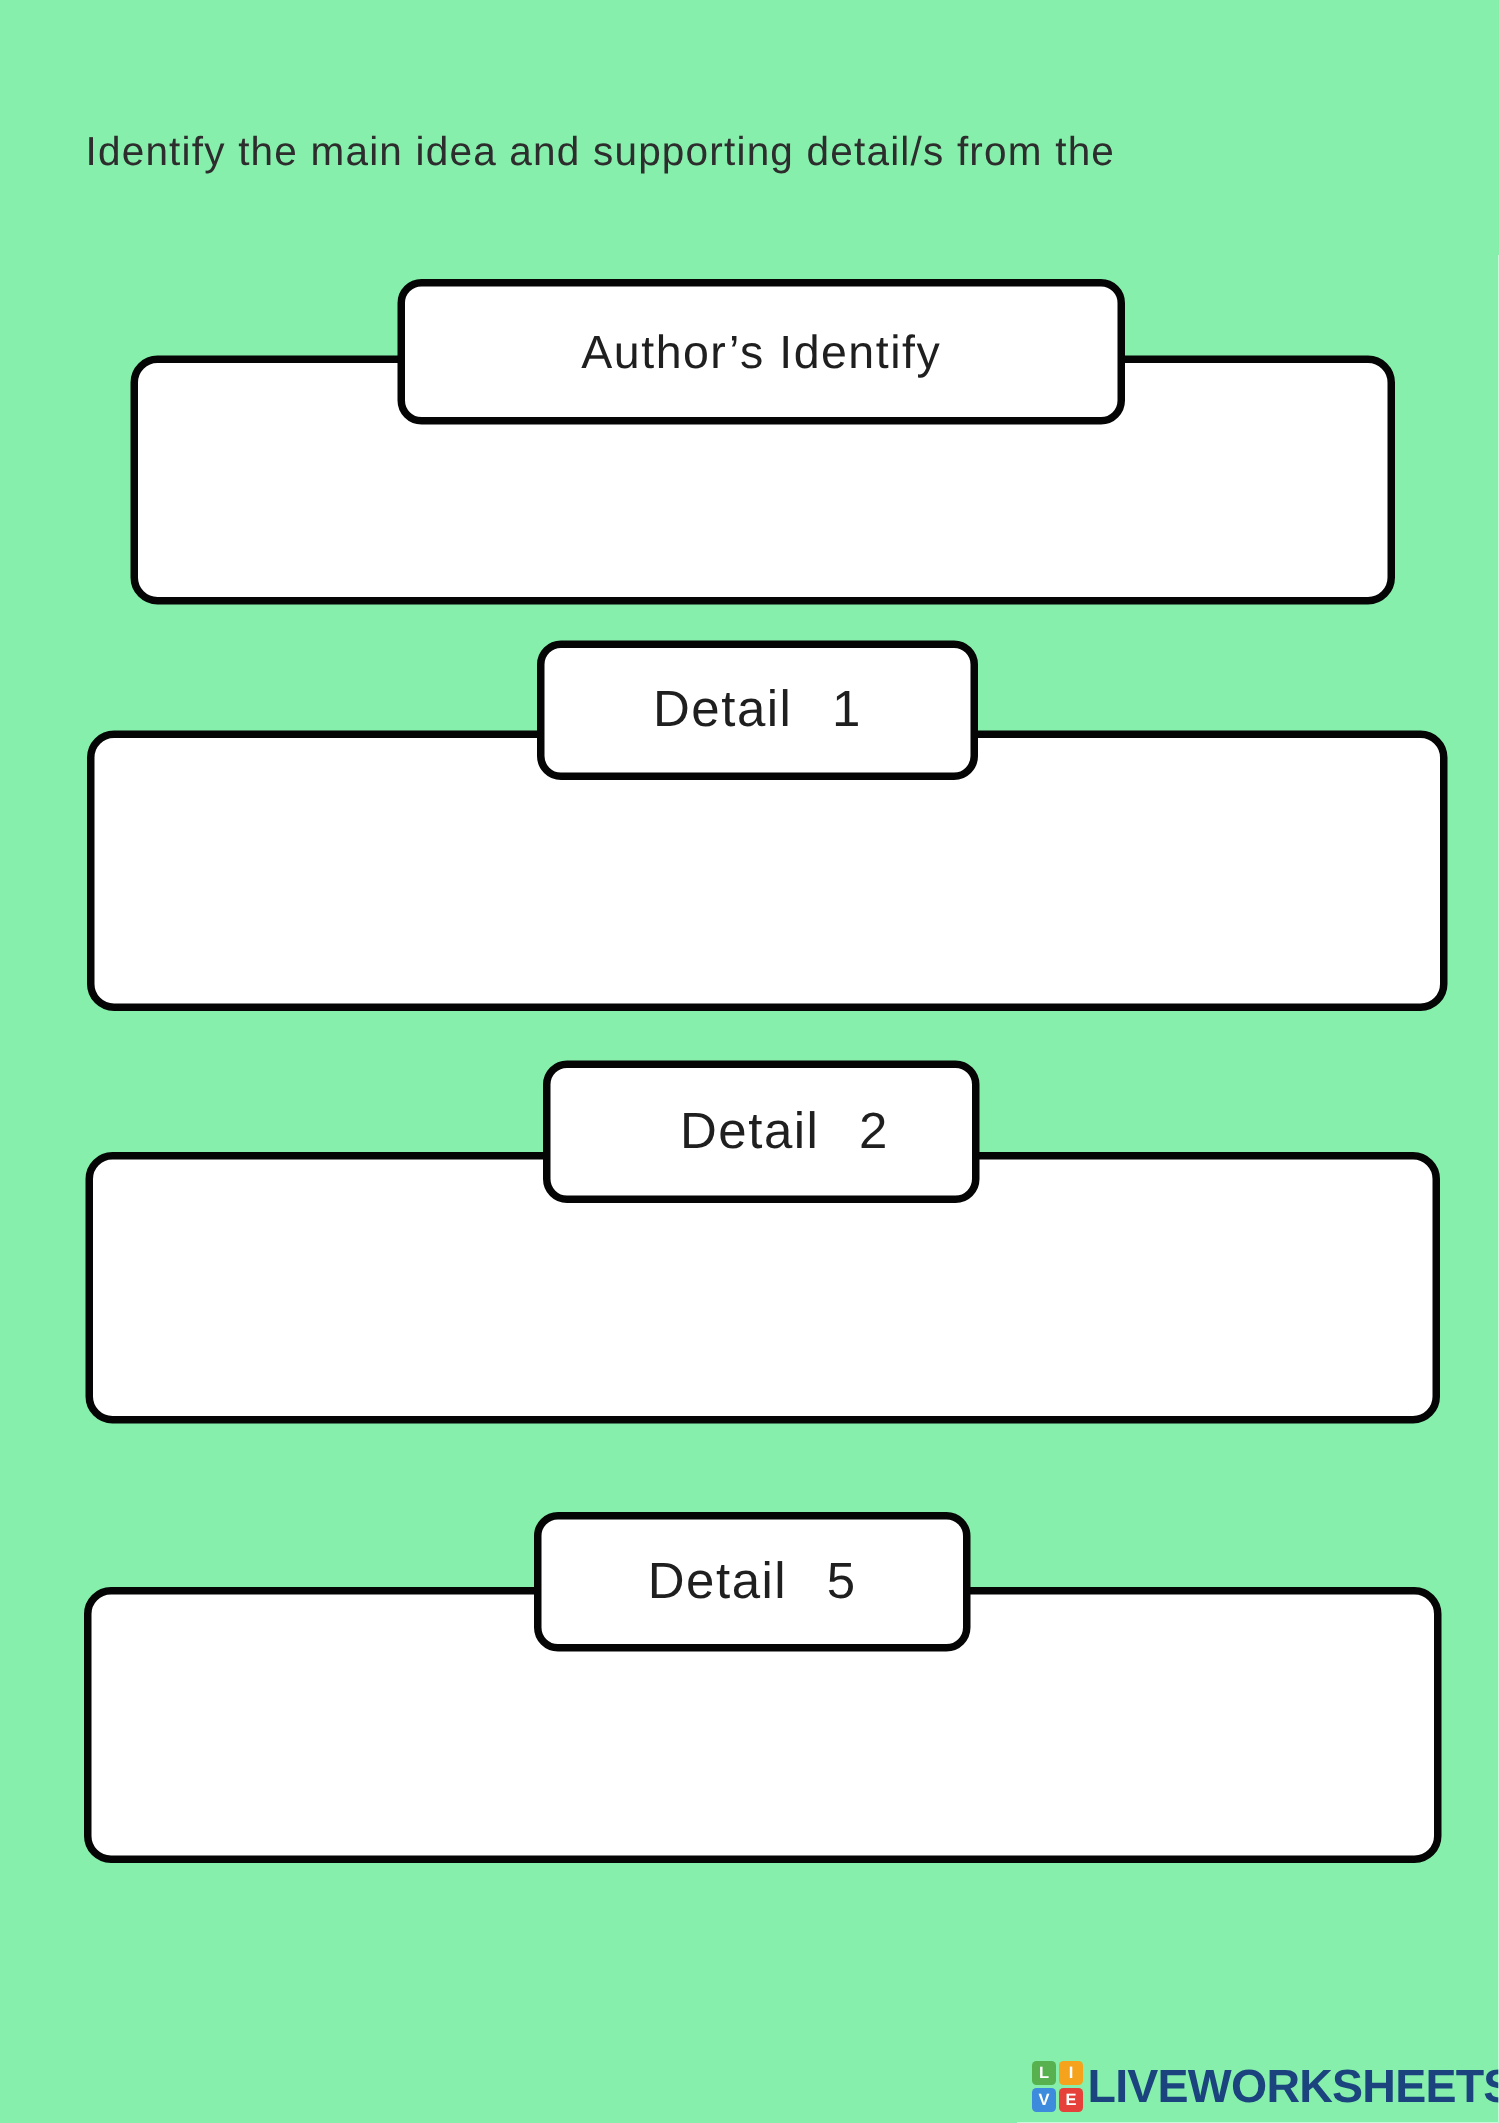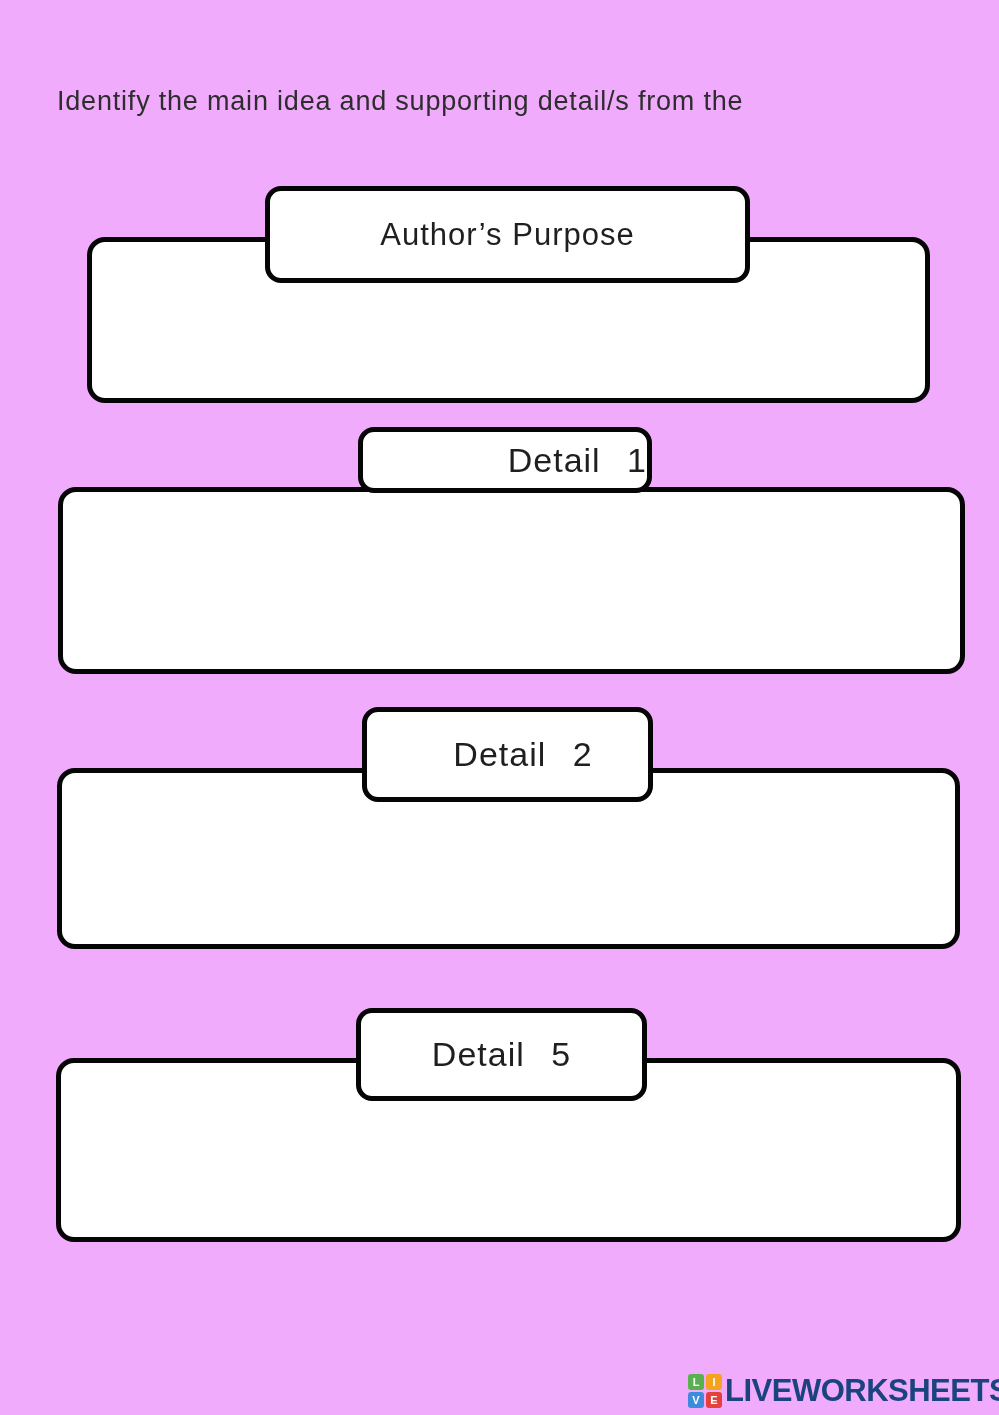--- a/index.html
+++ b/index.html
@@ -4,21 +4,21 @@
 <style>
   html, body {
     margin: 0;
     padding: 0;
     background: #ffffff;
   }
   .page {
     position: relative;
     width: 999px;
     height: 1415px;
-    background: #f0abfc;
+    background: #86efac;
     font-family: "Liberation Sans", sans-serif;
     overflow: hidden;
   }
 
   
   .instructions {
     position: absolute;
     left: 57px;
     top: 80px;
     width: 900px;
@@ -52,21 +52,21 @@
     color: #1f1f1f;
   }
   .label-box.ap {
     left: 265px; top: 186px; width: 485px; height: 97px;
     font-size: 31px; letter-spacing: 1px;
   }
   .answer-box.ap {
     left: 87px; top: 237px; width: 843px; height: 166px;
   }
   .label-box.d1 {
-    left: 358px; top: 427px; width: 294px; height: 66px; justify-content: flex-end;
+    left: 358px; top: 427px; width: 294px; height: 93px;
   }
   .answer-box.d1 {
     left: 58px; top: 487px; width: 907px; height: 187px;
   }
   .label-box.d2 {
     left: 362px; top: 707px; width: 291px; height: 95px; padding-left: 31px;
   }
   .answer-box.d2 {
     left: 57px; top: 768px; width: 903px; height: 181px;
   }
@@ -126,21 +126,21 @@
 </head>
 <body>
 
 <div class="page">
 
   <div class="instructions">
     <span class="line">Identify the main idea and supporting detail/s from the</span>
   </div>
 
   <div class="label-box ap">
-    <span>Author’s Purpose</span>
+    <span>Author’s Identify</span>
   </div>
   <div class="answer-box ap"></div>
 
   <div class="label-box detail d1">
     <span>Detail 1</span>
   </div>
   <div class="answer-box d1"></div>
 
   <div class="label-box detail d2">
     <span>Detail 2</span>

